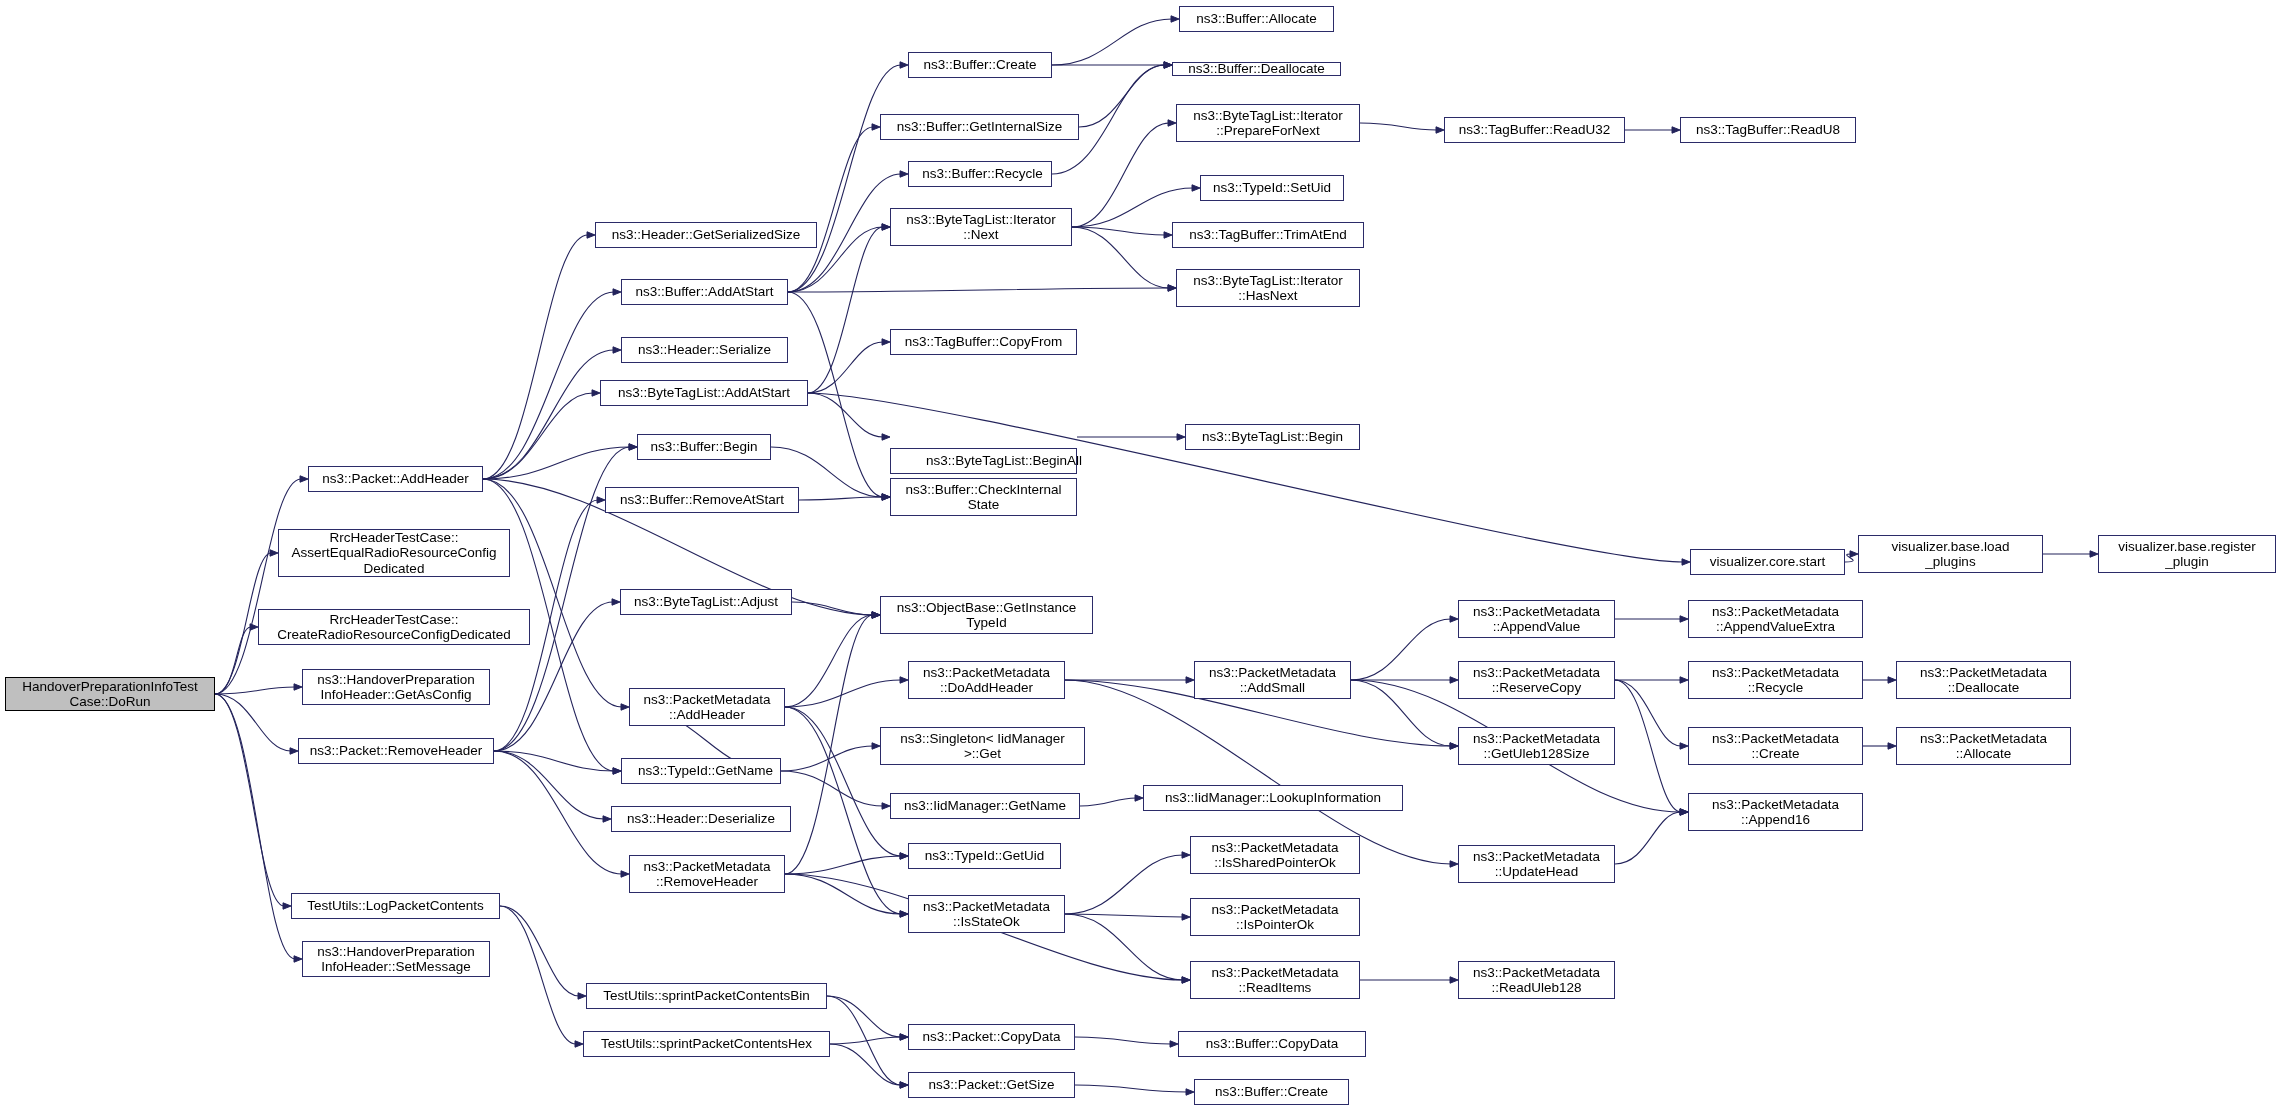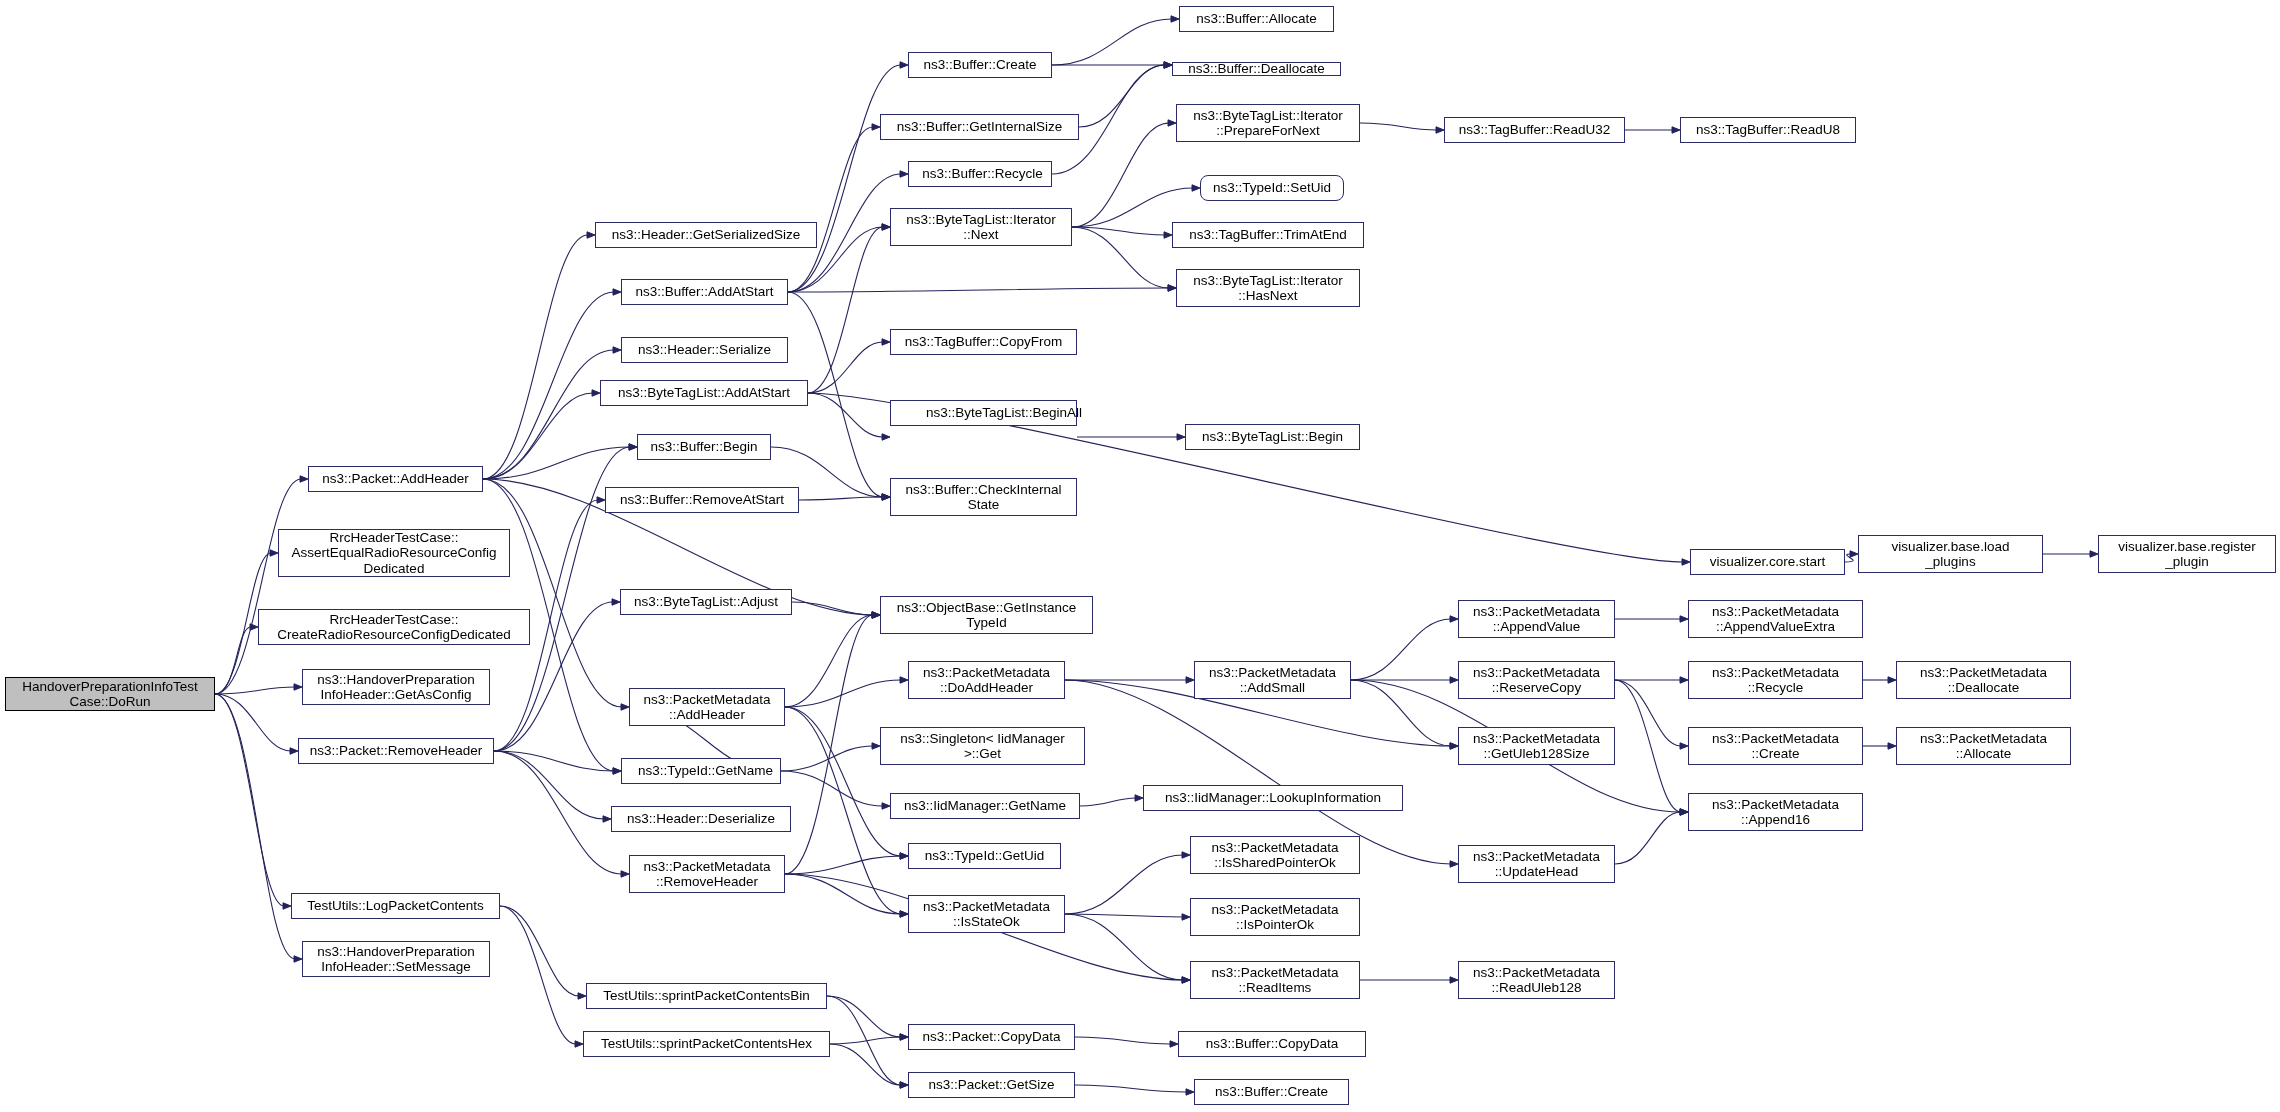--- a/index.html
+++ b/index.html
@@ -219,40 +219,40 @@
       <div class="node" style="left: 629px; top: 855px; width: 156px; height: 38px;">ns3::PacketMetadata
 ::RemoveHeader</div>
       <div class="node" style="left: 586px; top: 983px; width: 241px; height: 26px;">TestUtils::sprintPacketContentsBin</div>
       <div class="node" style="left: 583px; top: 1031px; width: 247px; height: 26px;">TestUtils::sprintPacketContentsHex</div>
       <div class="node" style="left: 908px; top: 52px; width: 144px; height: 26px;">ns3::Buffer::Create</div>
       <div class="node" style="left: 880px; top: 114px; width: 199px; height: 26px;">ns3::Buffer::GetInternalSize</div>
       <div class="node" style="left: 908px; top: 161px; width: 144px; height: 26px; padding-left: 8px;">ns3::Buffer::Recycle</div>
       <div class="node" style="left: 890px; top: 208px; width: 182px; height: 38px;">ns3::ByteTagList::Iterator
 ::Next</div>
       <div class="node" style="left: 890px; top: 329px; width: 187px; height: 26px;">ns3::TagBuffer::CopyFrom</div>
-      <div class="node" style="left: 890px; top: 400px; width: 187px; height: 26px; padding-left: 44px;">ns3::ByteTagList::BeginAll</div>
+      <div class="node" style="left: 890px; top: 448px; width: 187px; height: 26px; padding-left: 44px;">ns3::ByteTagList::BeginAll</div>
       <div class="node" style="left: 890px; top: 478px; width: 187px; height: 38px;">ns3::Buffer::CheckInternal
 State</div>
       <div class="node" style="left: 880px; top: 596px; width: 213px; height: 38px;">ns3::ObjectBase::GetInstance
 TypeId</div>
       <div class="node" style="left: 908px; top: 661px; width: 157px; height: 38px;">ns3::PacketMetadata
 ::DoAddHeader</div>
       <div class="node" style="left: 880px; top: 727px; width: 205px; height: 38px;">ns3::Singleton&lt; IidManager
 &gt;::Get</div>
       <div class="node" style="left: 890px; top: 793px; width: 190px; height: 26px;">ns3::IidManager::GetName</div>
       <div class="node" style="left: 908px; top: 843px; width: 153px; height: 26px;">ns3::TypeId::GetUid</div>
       <div class="node" style="left: 908px; top: 895px; width: 157px; height: 38px;">ns3::PacketMetadata
 ::IsStateOk</div>
       <div class="node" style="left: 908px; top: 1024px; width: 167px; height: 26px;">ns3::Packet::CopyData</div>
       <div class="node" style="left: 908px; top: 1072px; width: 167px; height: 26px;">ns3::Packet::GetSize</div>
       <div class="node" style="left: 1179px; top: 6px; width: 155px; height: 26px;">ns3::Buffer::Allocate</div>
       <div class="node" style="left: 1172px; top: 62px; width: 169px; height: 14px;">ns3::Buffer::Deallocate</div>
       <div class="node" style="left: 1176px; top: 104px; width: 184px; height: 38px;">ns3::ByteTagList::Iterator
 ::PrepareForNext</div>
-      <div class="node" style="left: 1200px; top: 175px; width: 144px; height: 26px; border-radius: 8px;">ns3::TypeId::SetUid</div>
+      <div class="node" style="left: 1200px; top: 175px; width: 144px; height: 26px;">ns3::TypeId::SetUid</div>
       <div class="node" style="left: 1172px; top: 222px; width: 192px; height: 26px;">ns3::TagBuffer::TrimAtEnd</div>
       <div class="node" style="left: 1176px; top: 269px; width: 184px; height: 38px;">ns3::ByteTagList::Iterator
 ::HasNext</div>
       <div class="node" style="left: 1185px; top: 424px; width: 175px; height: 26px;">ns3::ByteTagList::Begin</div>
       <div class="node" style="left: 1194px; top: 661px; width: 157px; height: 38px;">ns3::PacketMetadata
 ::AddSmall</div>
       <div class="node" style="left: 1143px; top: 785px; width: 260px; height: 26px;">ns3::IidManager::LookupInformation</div>
       <div class="node" style="left: 1190px; top: 836px; width: 170px; height: 38px;">ns3::PacketMetadata
 ::IsSharedPointerOk</div>
       <div class="node" style="left: 1190px; top: 898px; width: 170px; height: 38px;">ns3::PacketMetadata

